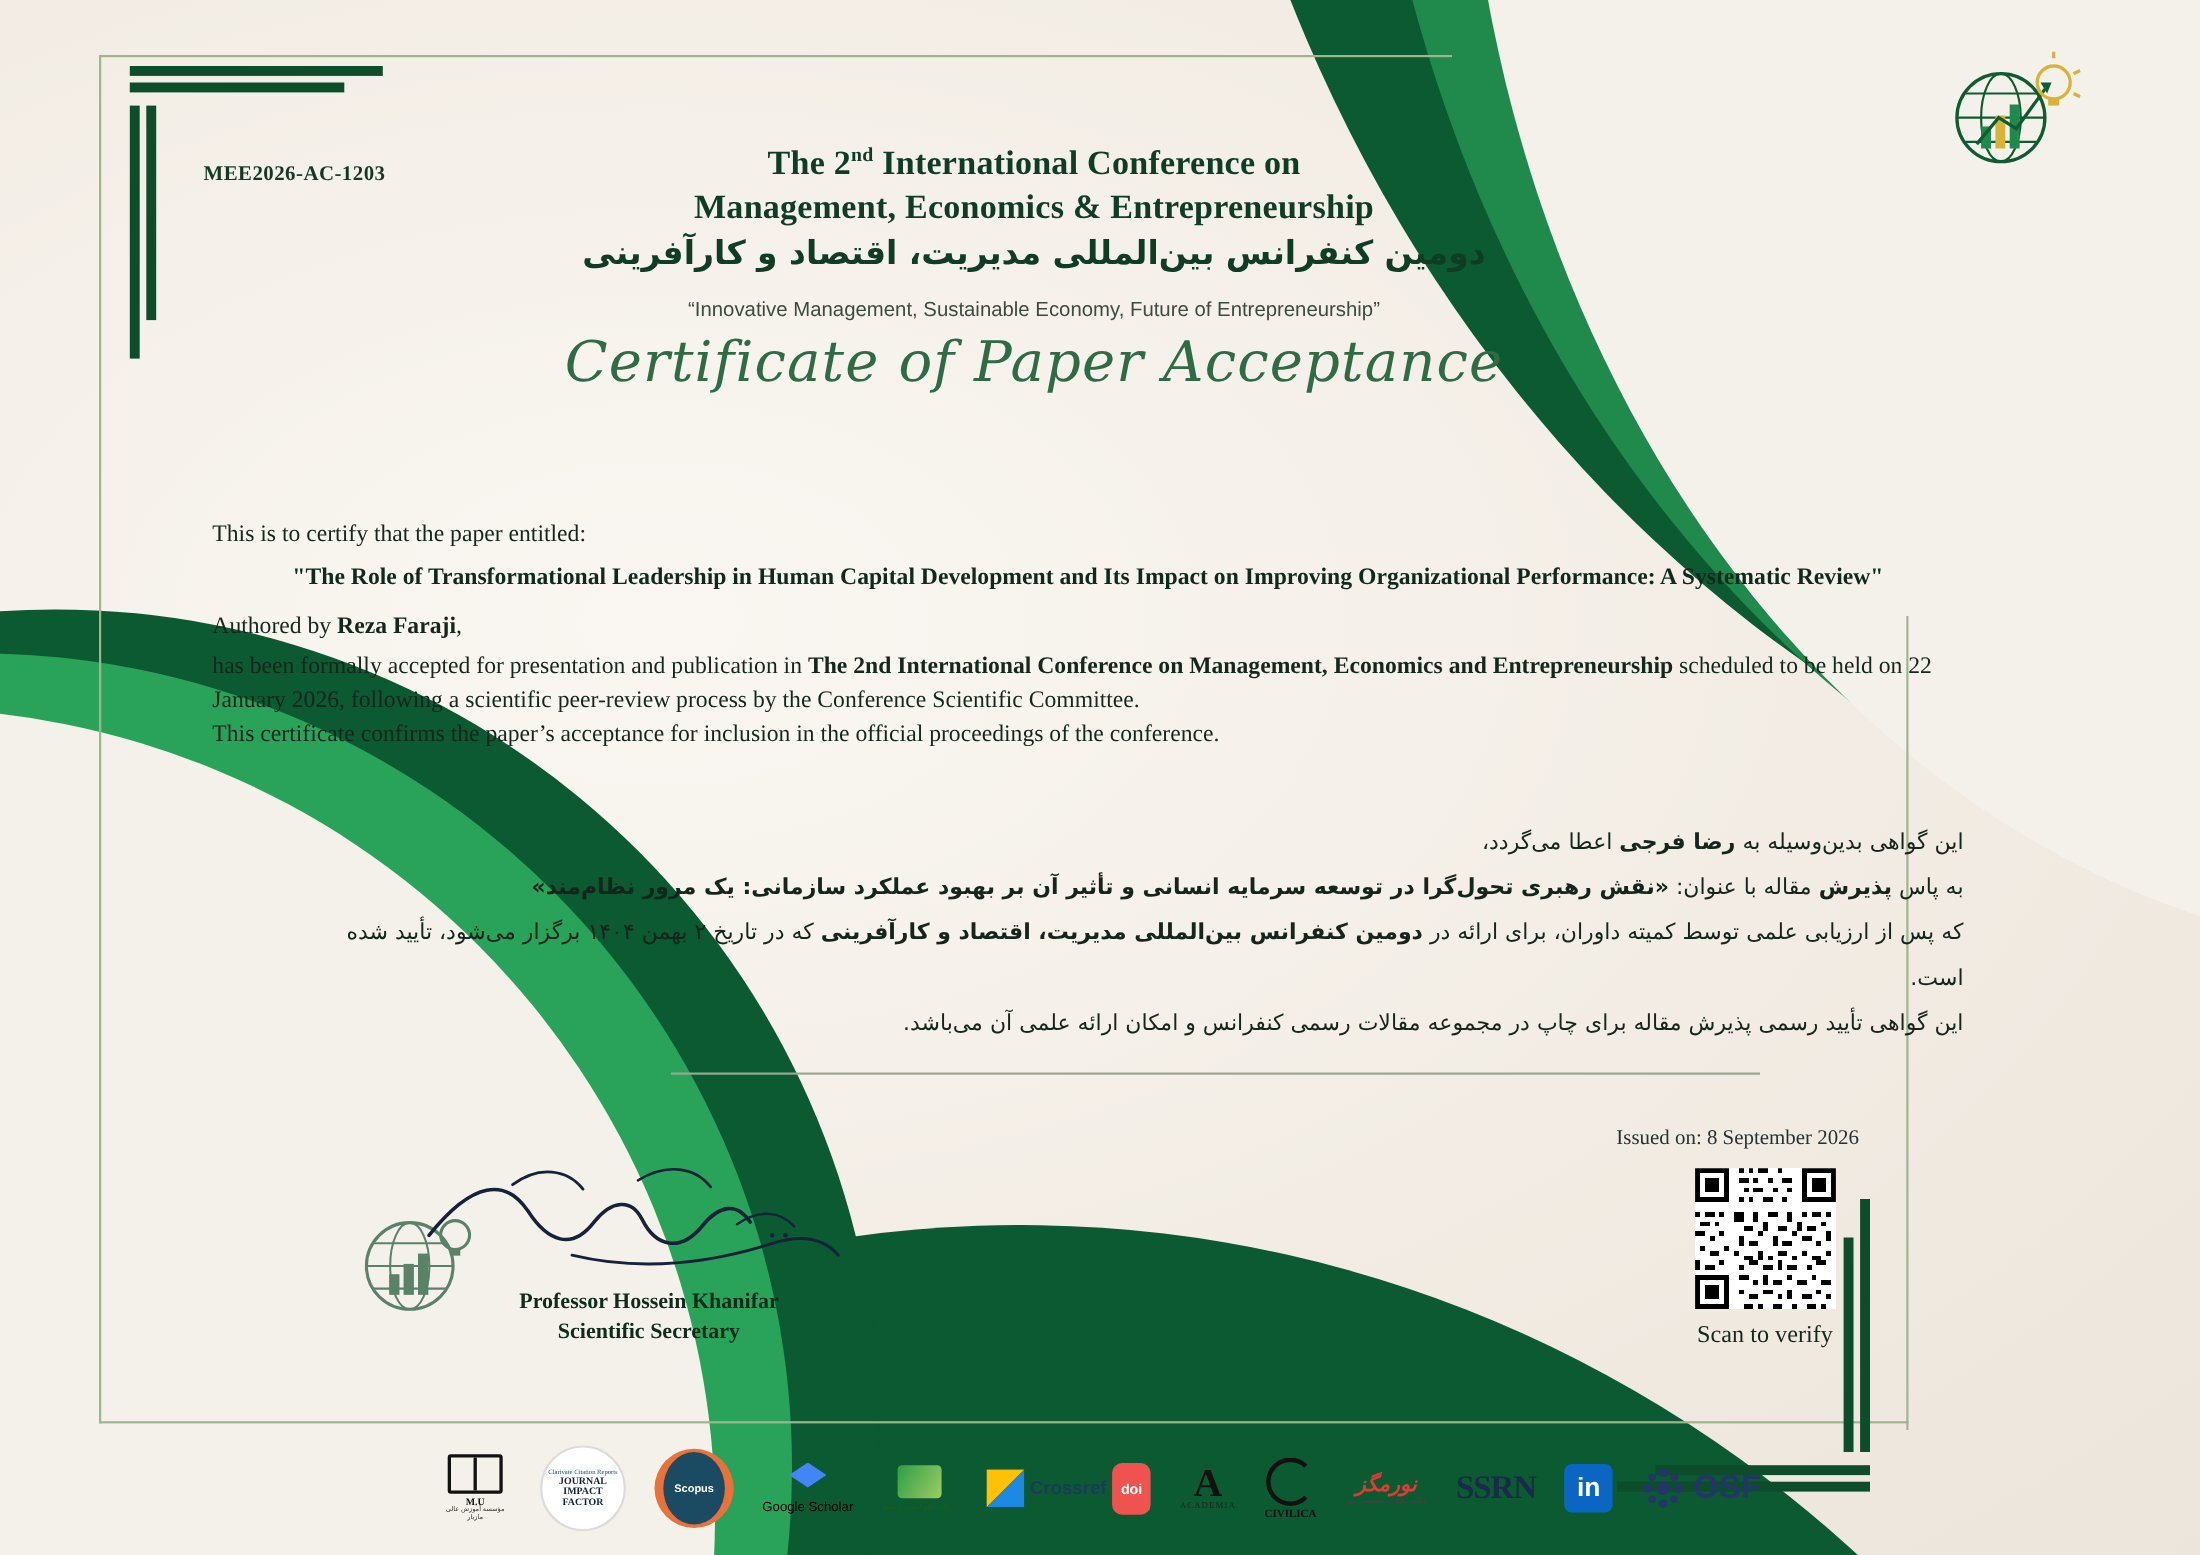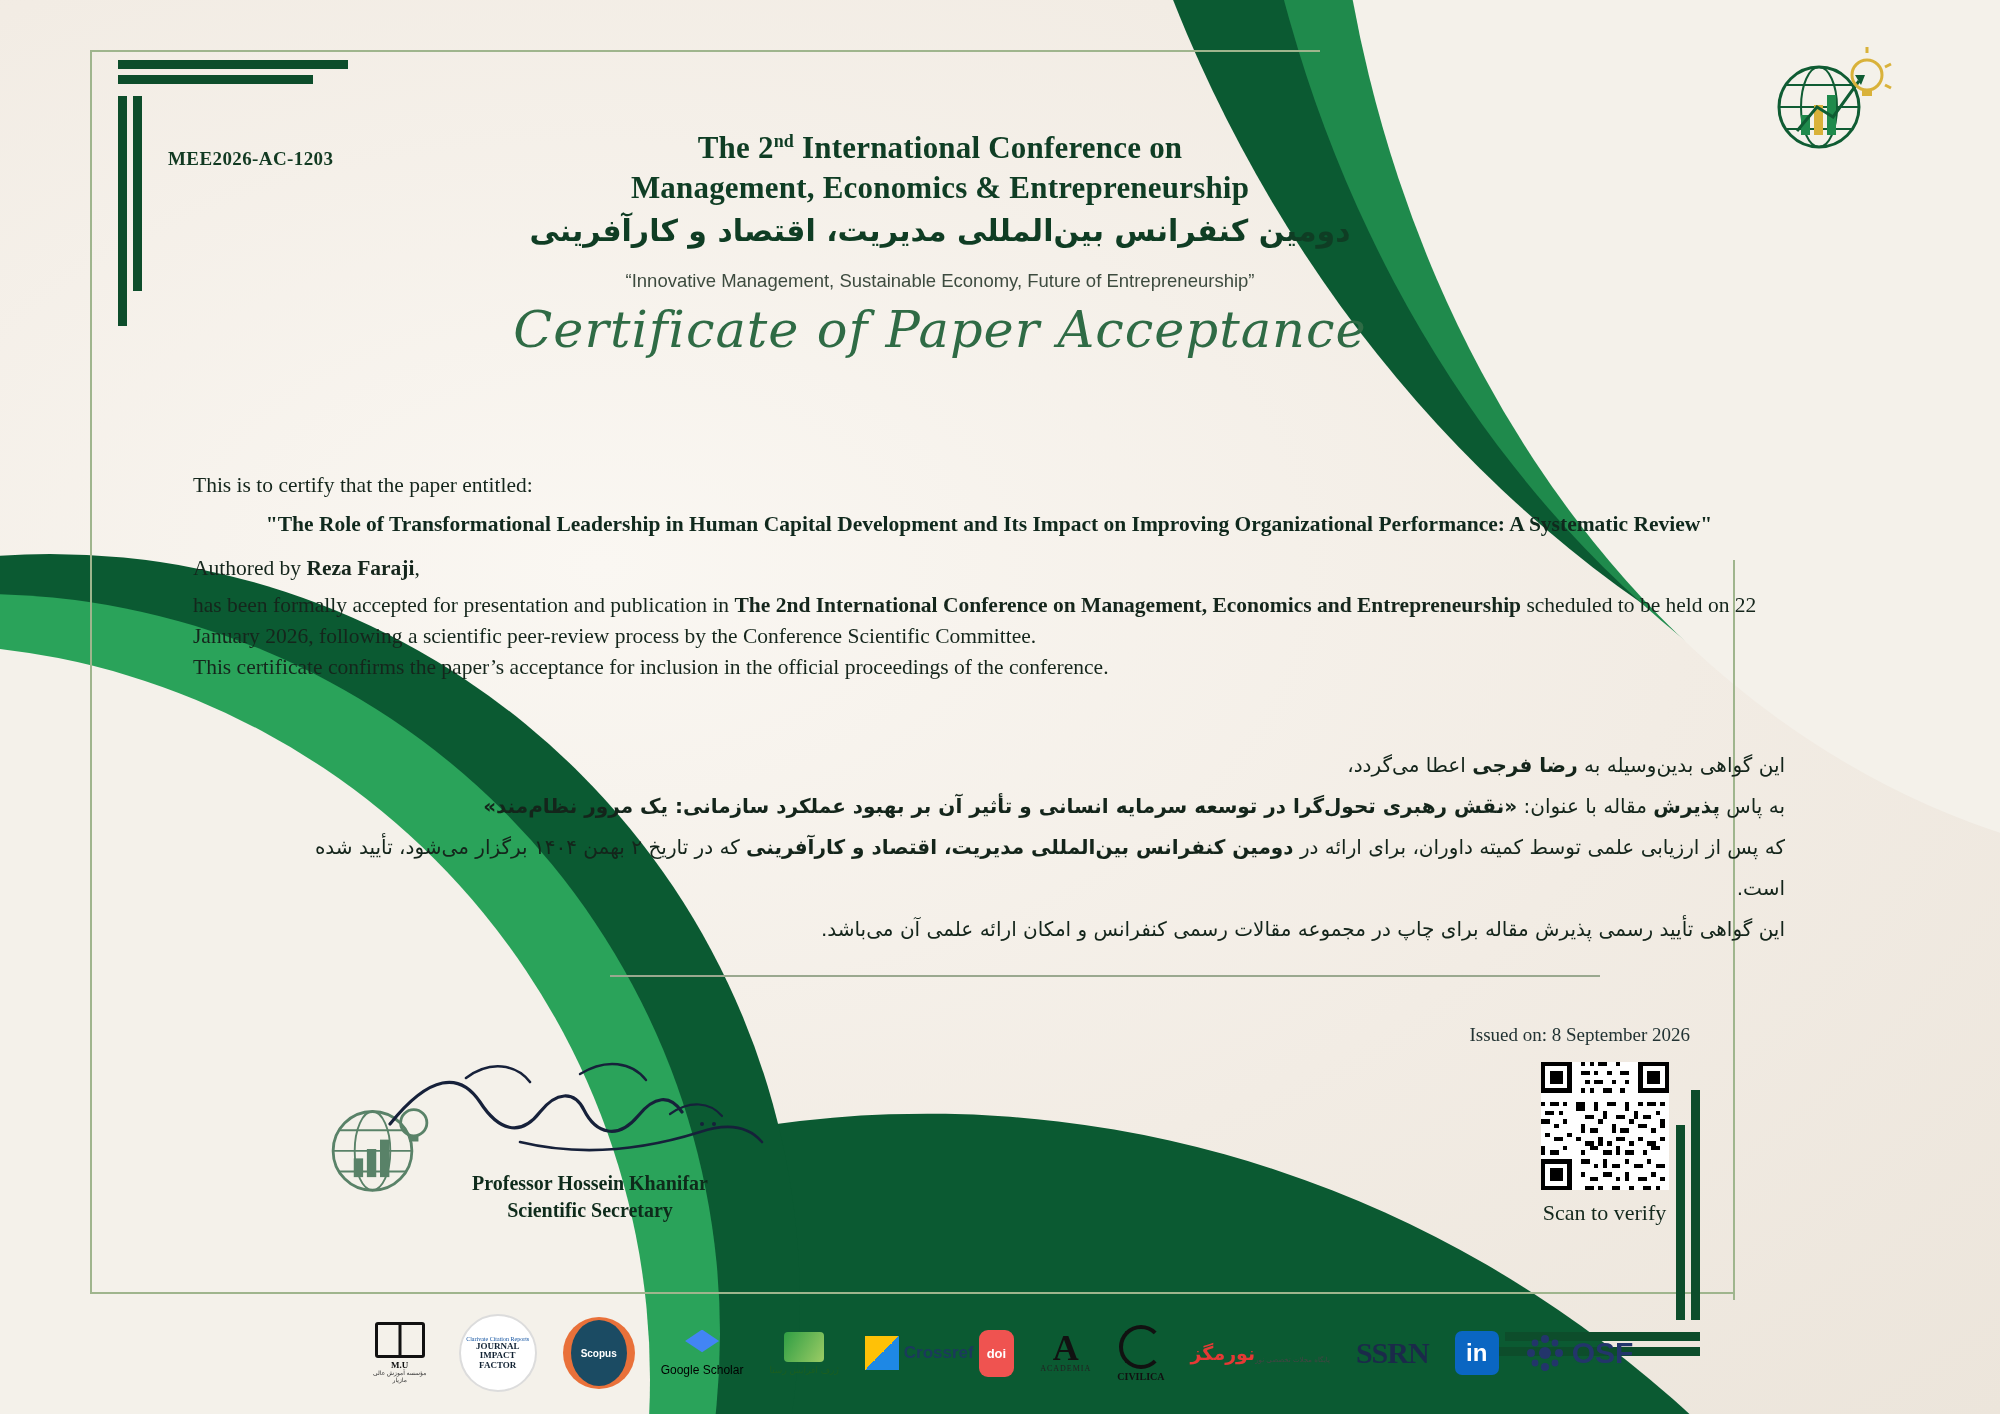--- a/index.html
+++ b/index.html
@@ -75,21 +75,21 @@
   .bar-v1{width:9px;height:230px;}
   .bar-v2{width:9px;height:195px;}
 
   .corner-br{position:absolute;right:300px;bottom:58px;text-align:right;}
   .corner-br i{display:block;background:#0d4d2b;margin-top:6px;margin-left:auto;}
   .corner-br-v{position:absolute;right:300px;bottom:94px;}
   .corner-br-v i{display:inline-block;background:#0d4d2b;vertical-align:bottom;margin-left:6px;}
 
   
   .code{
-    position:absolute;left:168px;top:148px;
+    position:absolute;left:185px;top:148px;
     font-size:19px;font-weight:bold;color:#123a22;letter-spacing:.4px;
   }
   .head{
     position:absolute;left:300px;right:420px;top:128px;text-align:center;
   }
   .t-en1{font-size:31px;font-weight:bold;color:#0f3d24;line-height:1.28;letter-spacing:.2px;}
   .t-en1 sup{font-size:18px;}
   .t-fa{
     font-size:30px;font-weight:bold;color:#0f3d24;margin-top:6px;direction:rtl;
     font-family:"DejaVu Sans", sans-serif;
@@ -183,21 +183,21 @@
   .cr-doi{background:#ef5350;color:#fff;font-size:13px;font-weight:bold;border-radius:9px;padding:16px 8px;font-family:"Liberation Sans",sans-serif;}
 
   .acad{display:flex;flex-direction:column;align-items:center;}
   .acad-a{font-size:36px;font-weight:bold;color:#111;line-height:.85;font-family:"Liberation Serif",serif;}
   .acad-t{font-size:8px;letter-spacing:1px;color:#222;}
 
   .civ{display:flex;flex-direction:column;align-items:center;}
   .civ-c{width:36px;height:36px;border:4px solid #111;border-radius:50%;border-right-color:transparent;}
   .civ-t{font-size:10px;font-weight:bold;color:#111;margin-top:2px;}
 
-  .noor{display:flex;flex-direction:row;align-items:flex-end;}
+  .noor{display:flex;flex-direction:column;align-items:center;font-style:italic;}
   .noor-t{font-size:19px;font-weight:bold;color:#e53935;font-family:"DejaVu Sans",sans-serif;}
   .noor-s{font-size:7px;color:#444;font-family:"DejaVu Sans",sans-serif;}
 
   .ssrn{font-size:30px;font-weight:bold;color:#1b2a4a;font-family:"Liberation Serif",serif;letter-spacing:-1px;}
 
   .li{width:44px;height:44px;background:#0a66c2;border-radius:7px;color:#fff;display:flex;align-items:center;justify-content:center;font-size:24px;font-weight:bold;font-family:"Liberation Sans",sans-serif;}
 
   .osf{display:flex;align-items:center;gap:7px;}
   .osf-ico{width:40px;height:40px;position:relative;}
   .osf-t{font-size:30px;font-weight:bold;color:#23356b;font-family:"Liberation Sans",sans-serif;}

